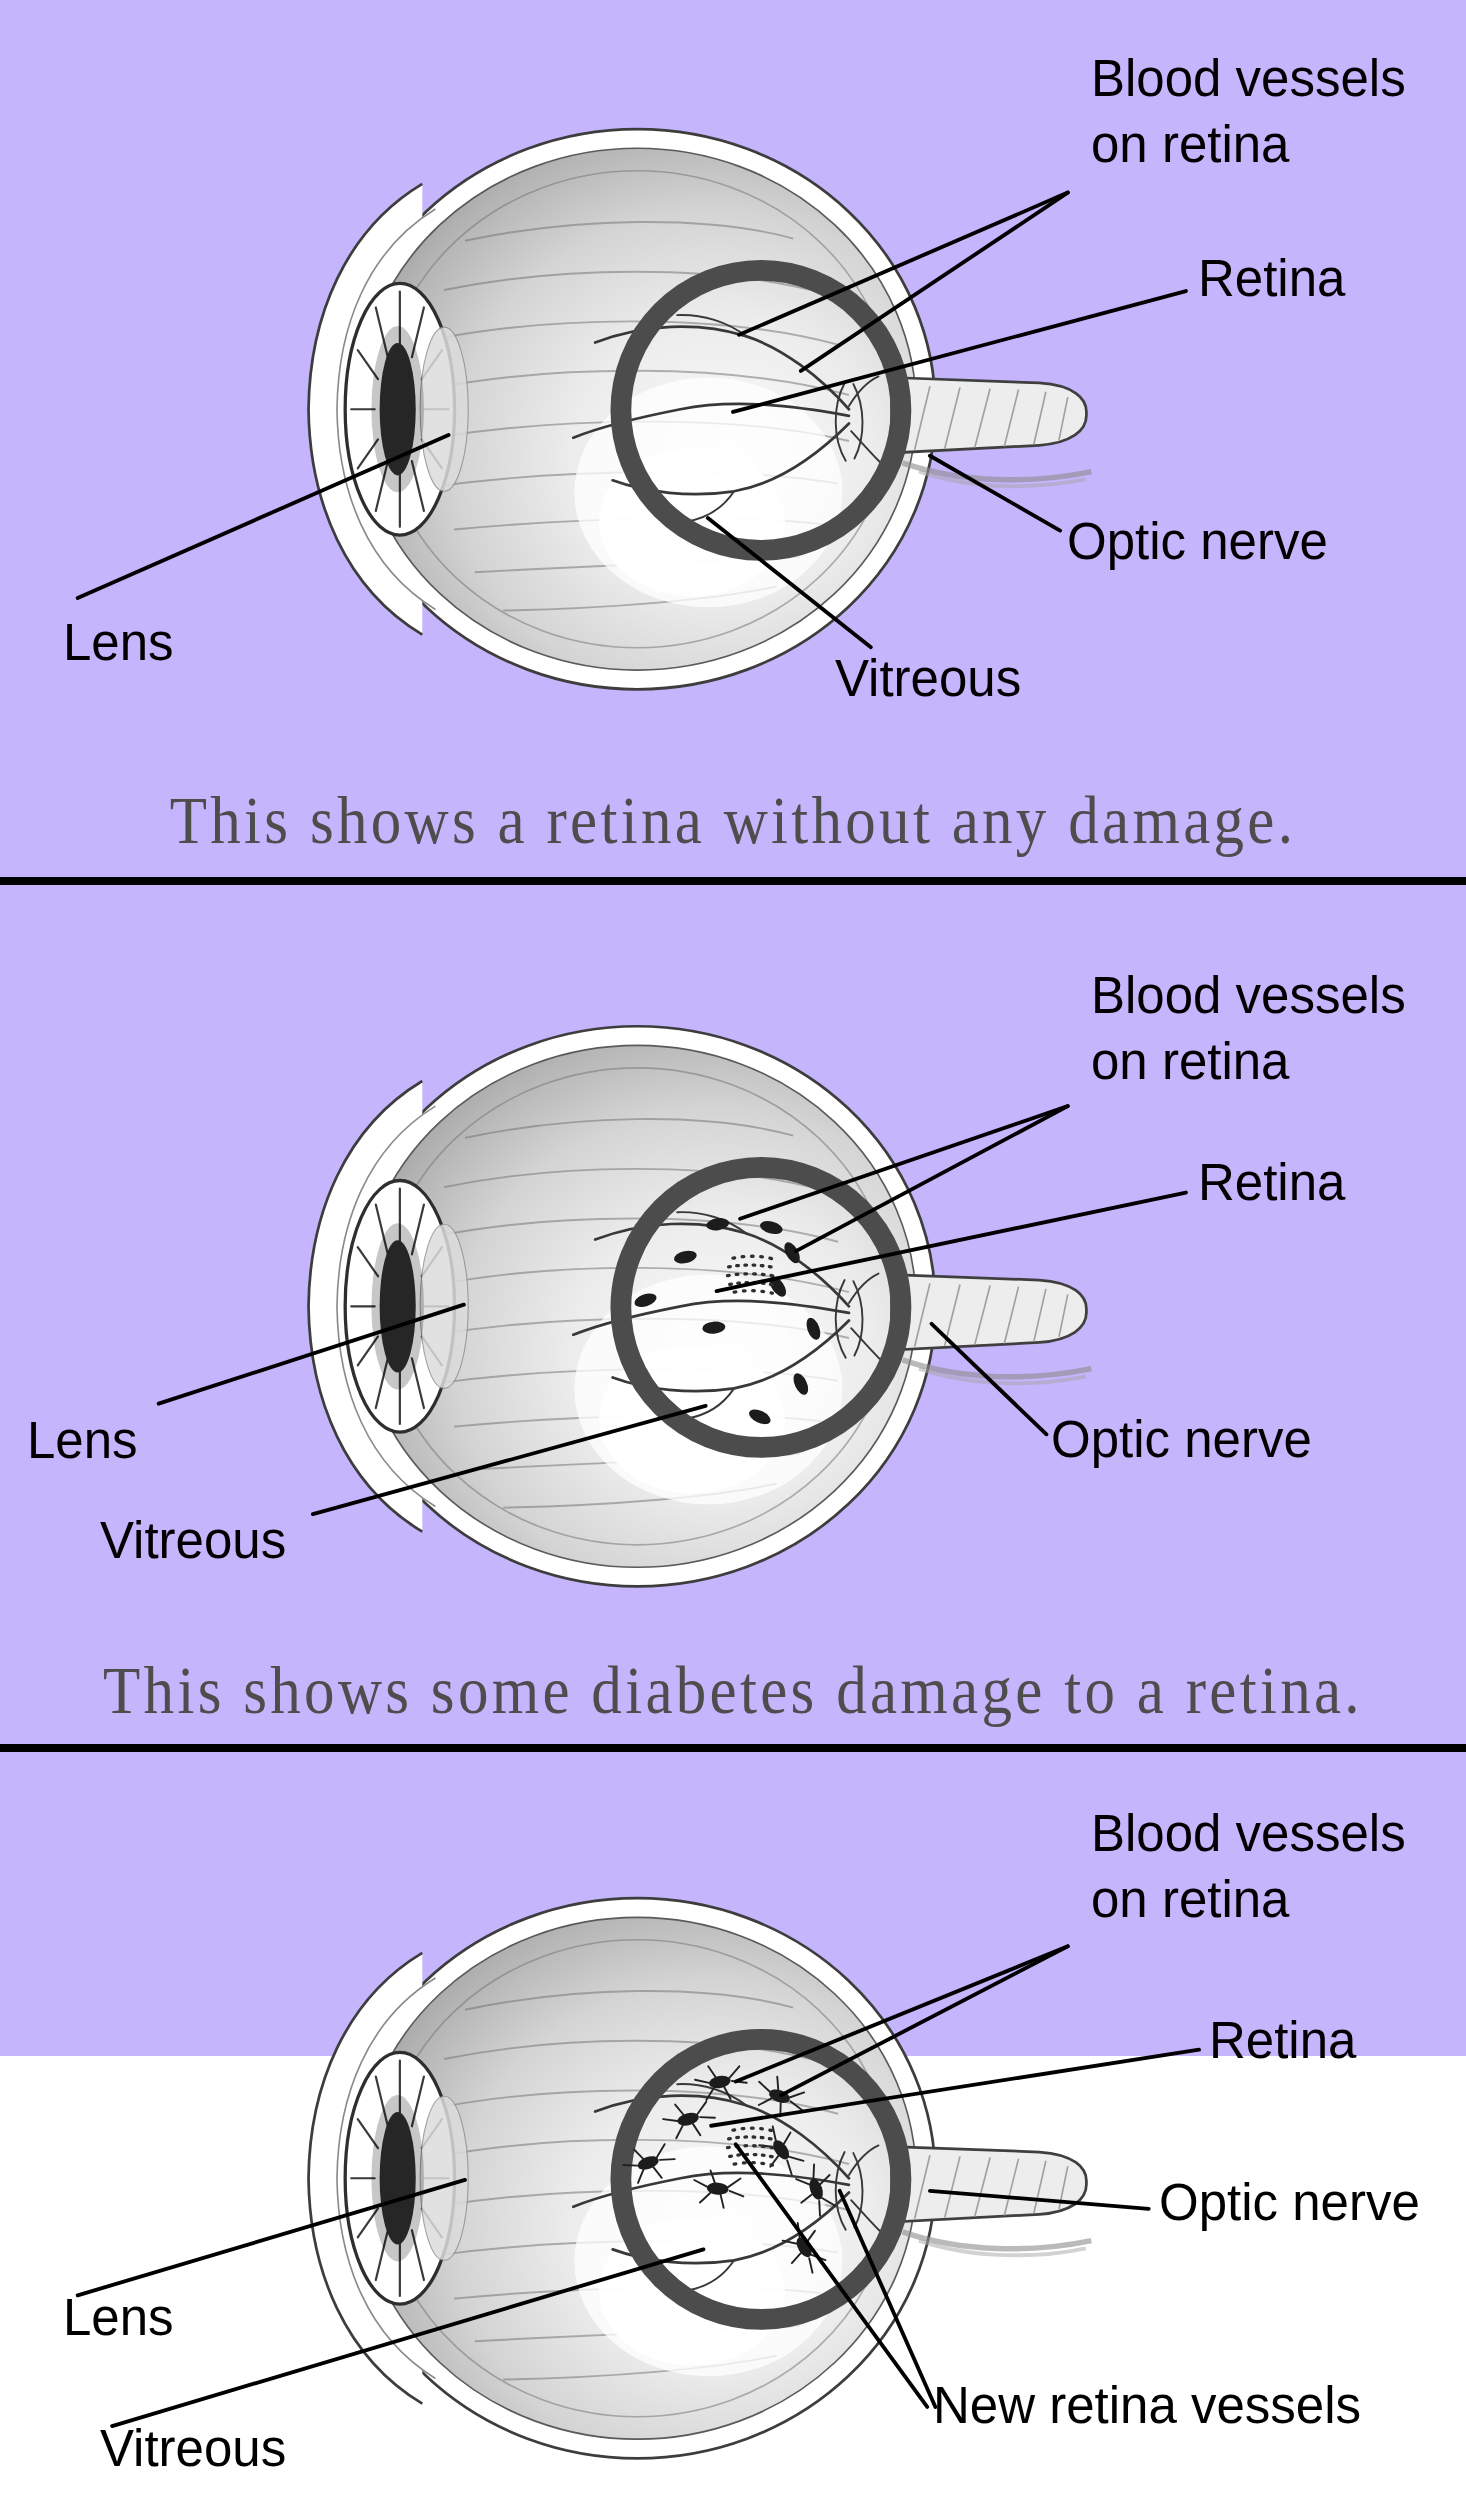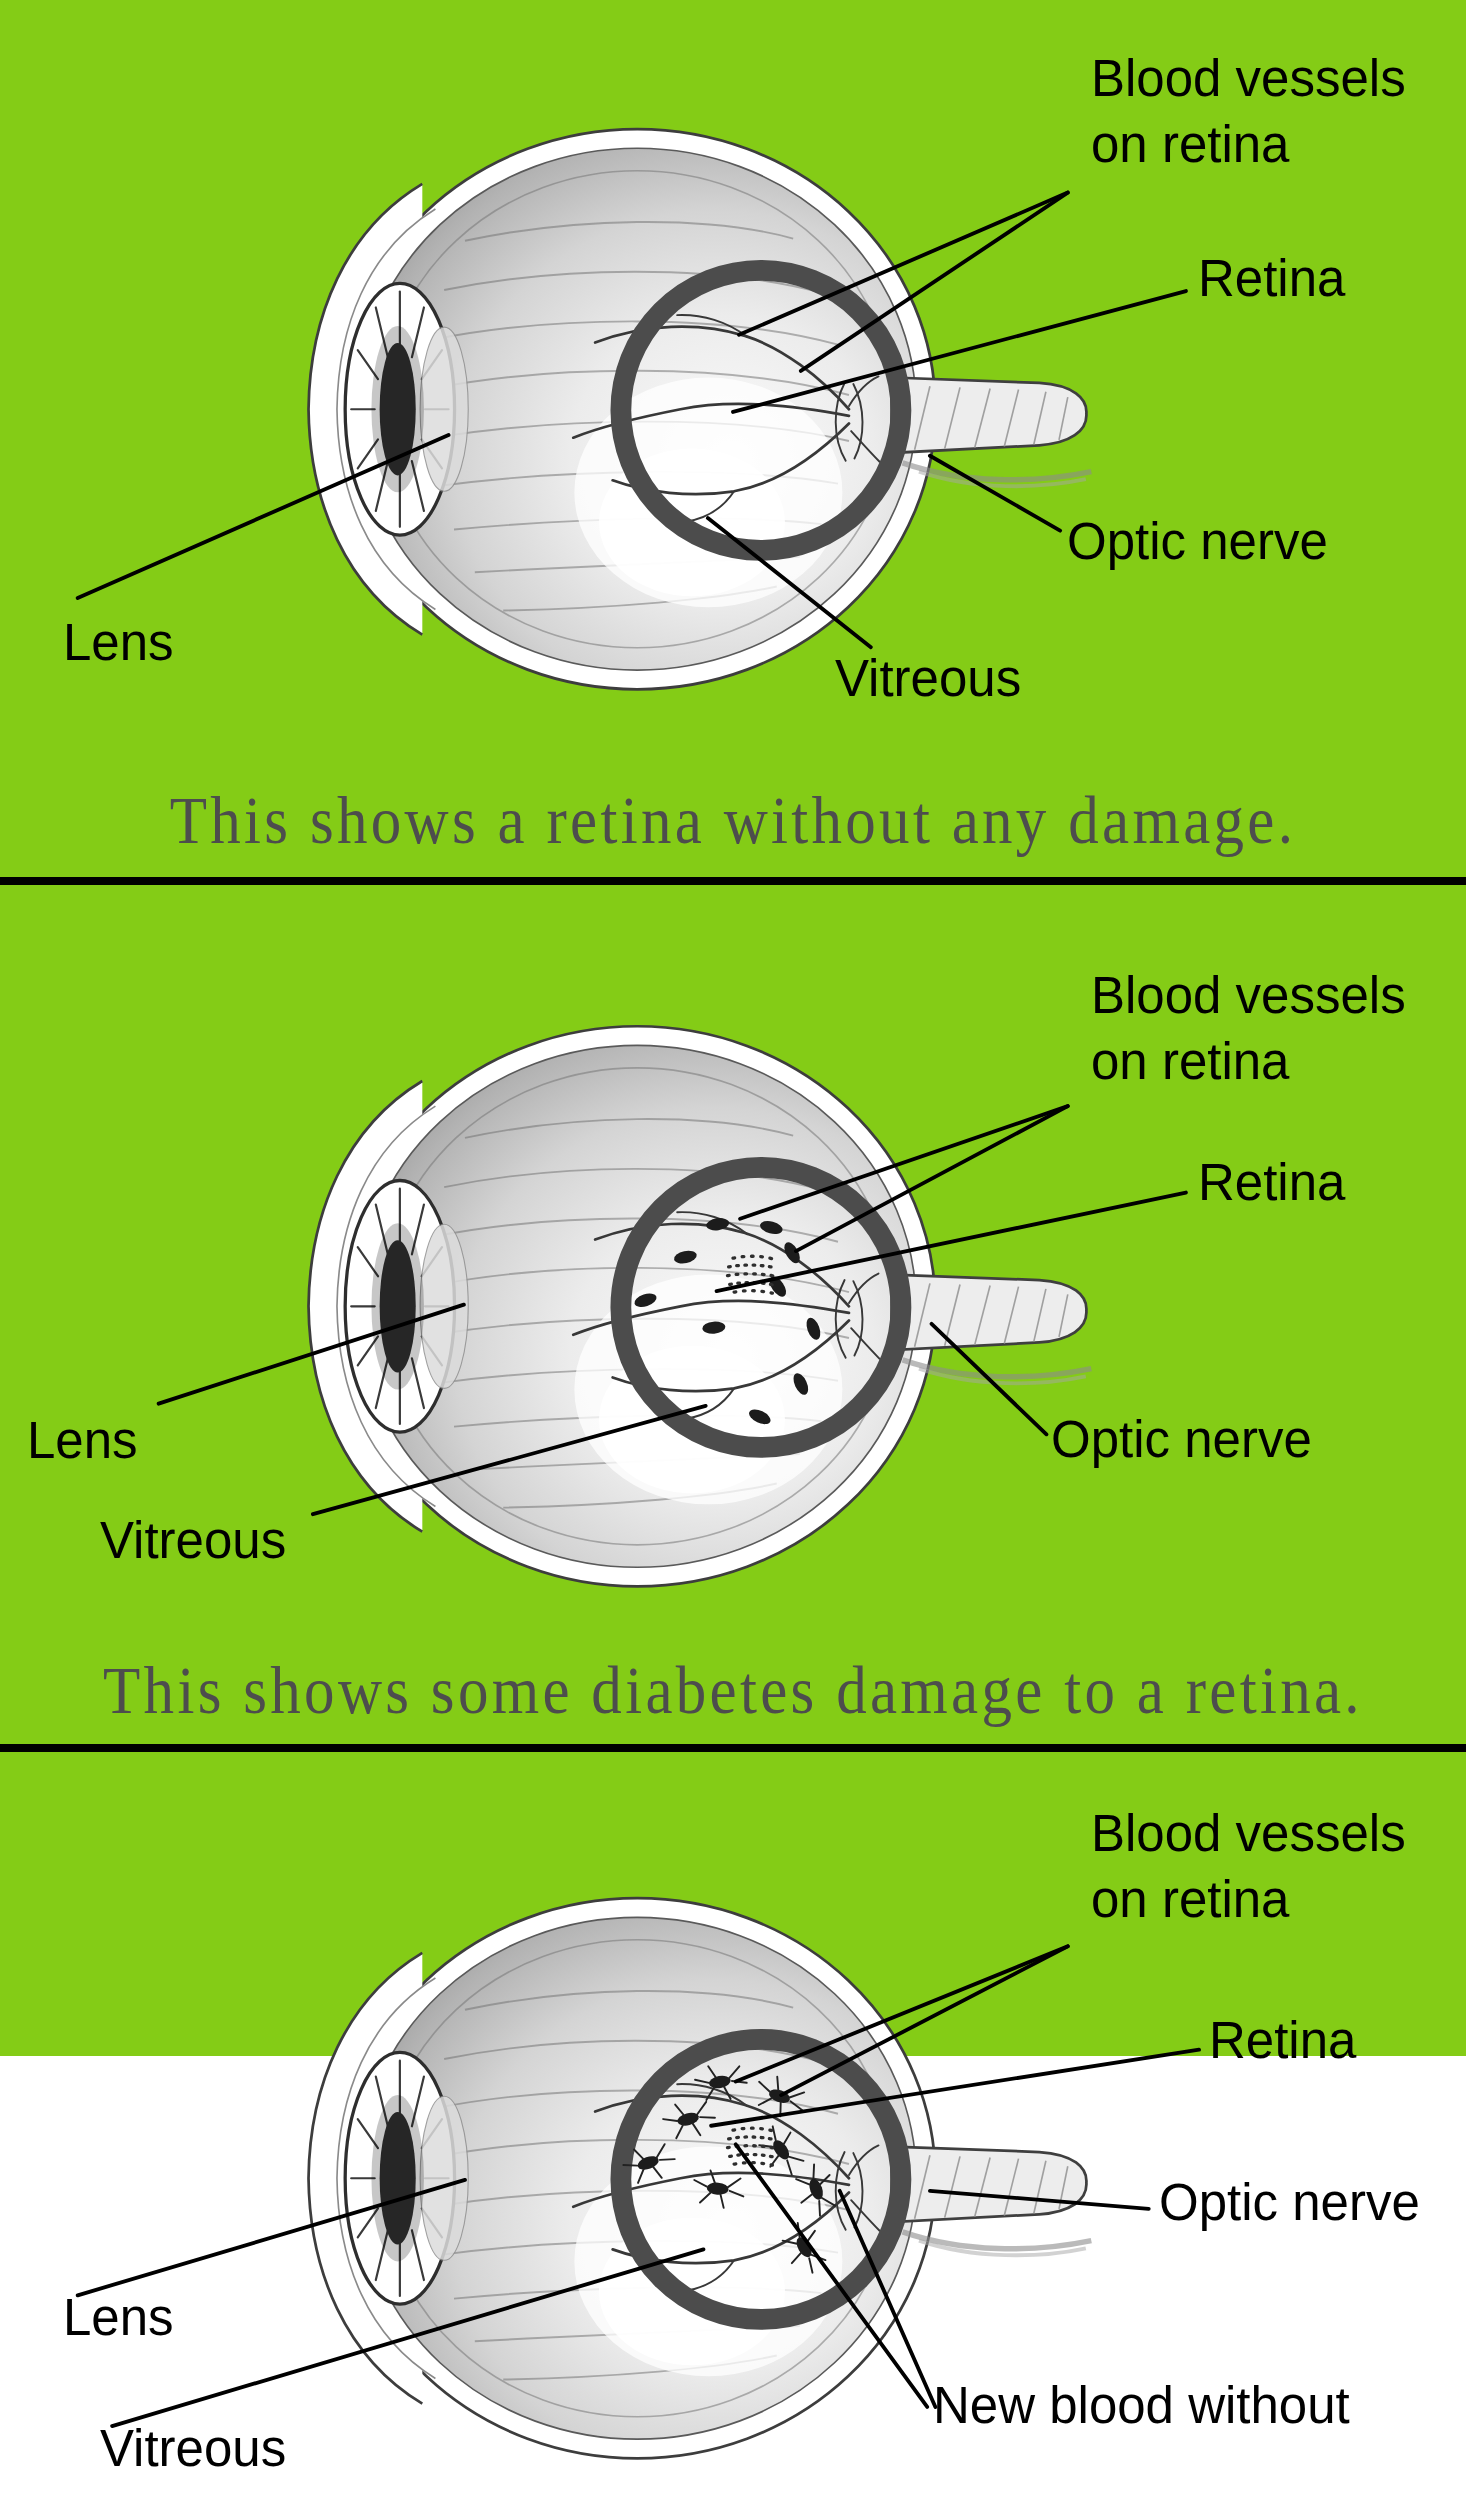--- a/index.html
+++ b/index.html
@@ -1,18 +1,18 @@
 <!DOCTYPE html>
 <html style="font-size:8.8px"><head>
 <meta charset="utf-8">
 <style>
   html,body{margin:0;padding:0;background:#ffffff;}
   body{width:1466px;height:2512px;position:relative;overflow:hidden;
        font-family:"Liberation Sans",sans-serif;}
-  #page{position:absolute;left:0;top:0;width:1466px;height:2056px;background:#84cc16;}
+  #page{position:absolute;left:0;top:0;width:1466px;height:2056px;background:#c4b5fd;}
   svg.canvas{position:absolute;left:0;top:0;width:1466px;height:2512px;}
   .label{position:absolute;font-family:"Liberation Sans",sans-serif;
          font-size:51px;line-height:1.3;color:#000;white-space:pre-line;}
   .caption{position:absolute;left:0;right:0;text-align:center;
            font-family:"Liberation Serif",serif;font-size:61px;letter-spacing:3.3px;
            color:#4d4d4d;transform:scaleY(1.12);transform-origin:center top;}
   .divider{position:absolute;left:0;width:1466px;background:#000;}
   #divider-1{top:877px;height:8.2px;}
   #divider-2{top:1744px;height:7.7px;}
 </style>
@@ -204,16 +204,16 @@
   <div class="label" style="left:100px;top:1508px;">Vitreous</div>
   <div class="caption" style="top:1651px;">This shows some diabetes damage to a retina.</div>
   <div class="divider" id="divider-2"></div>
 
   <div class="label" style="left:1091px;top:1801px;">Blood vessels
 on retina</div>
   <div class="label" style="left:1209px;top:2008px;">Retina</div>
   <div class="label" style="left:1159px;top:2170px;">Optic nerve</div>
   <div class="label" style="left:63px;top:2285px;">Lens</div>
   <div class="label" style="left:100px;top:2416px;">Vitreous</div>
-  <div class="label" style="left:933px;top:2373px;">New blood without</div>
+  <div class="label" style="left:933px;top:2373px;">New retina vessels</div>
 
 </div>
 
 
 </body></html>

